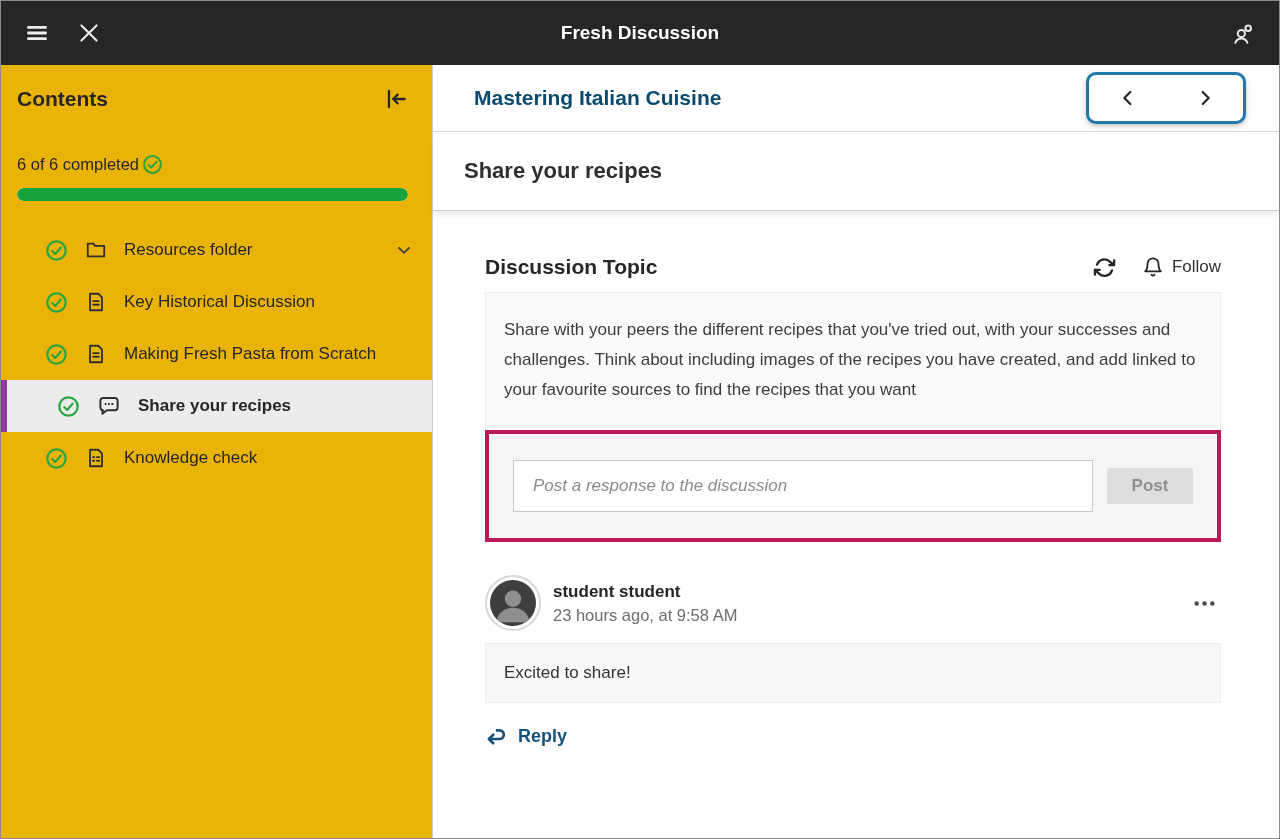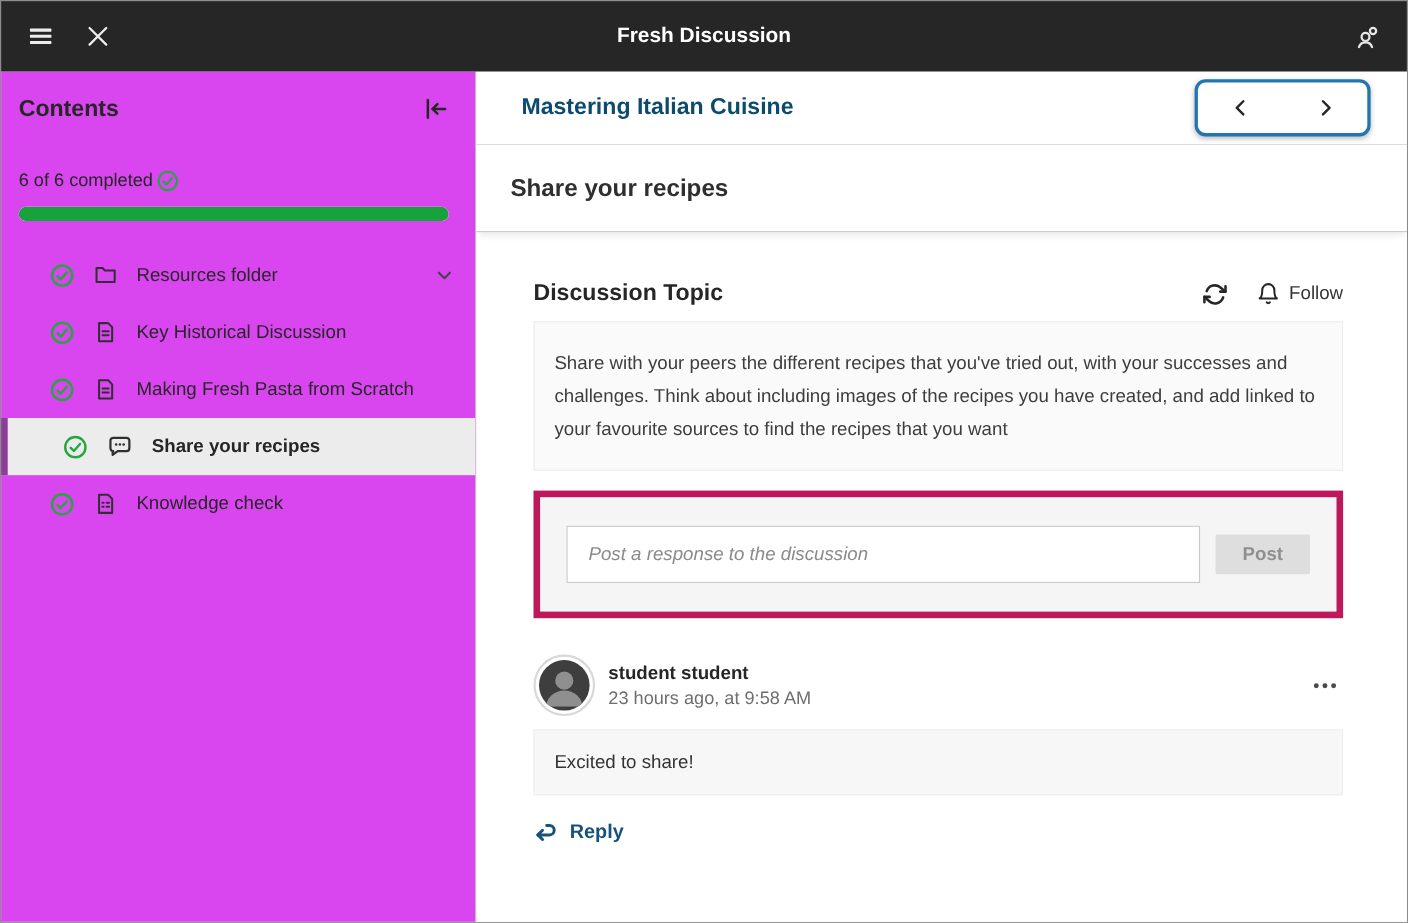--- a/index.html
+++ b/index.html
@@ -34,21 +34,21 @@
     pointer-events:none;
   }
   .topbar-right { margin-left:auto; }
 
   
   .content-wrap { flex:1; display:flex; min-height:0; }
 
   
   .sidebar {
     width:432px; flex:0 0 432px;
-    background:#d946ef;
+    background:#eab308;
     border-right:1px solid #cfcfcf;
     display:flex; flex-direction:column;
   }
   .sidebar-header {
     height:67px; flex:0 0 67px;
     display:flex; align-items:center;
     padding:0 20px 0 16px;
   }
   .sidebar-title { flex:1; font-size:21px; font-weight:700; color:#262626; }
   .collapse-btn { background:none; border:none; cursor:pointer; width:32px; height:32px; display:flex; align-items:center; justify-content:center; }
@@ -110,22 +110,22 @@
   .action-btn { background:none; border:none; cursor:pointer; display:flex; align-items:center; gap:8px; font-family:inherit; }
   .follow-label { font-size:17px; color:#333; }
 
   .topic-card {
     margin-top:13px;
     background:#fafafa; border:1px solid #ececec;
     padding:22px 18px;
     font-size:17px; line-height:30px; color:#3d3d3d;
   }
   .respond-card {
-    margin-top:18px;
-    background:#f5f5f5; border:6px solid #be185d;
+    margin-top:2px;
+    background:#f5f5f5; border:4px solid #be185d;
     padding:26px 24px;
     display:flex; align-items:center; gap:14px;
   }
   .respond-input {
     flex:1; height:52px;
     border:1px solid #c9c9c9; background:#fff;
     padding:0 19px;
     font-family:inherit; font-size:17px; font-style:italic; color:#555;
   }
   .respond-input::placeholder { color:#8a8a8a; font-style:italic; }

